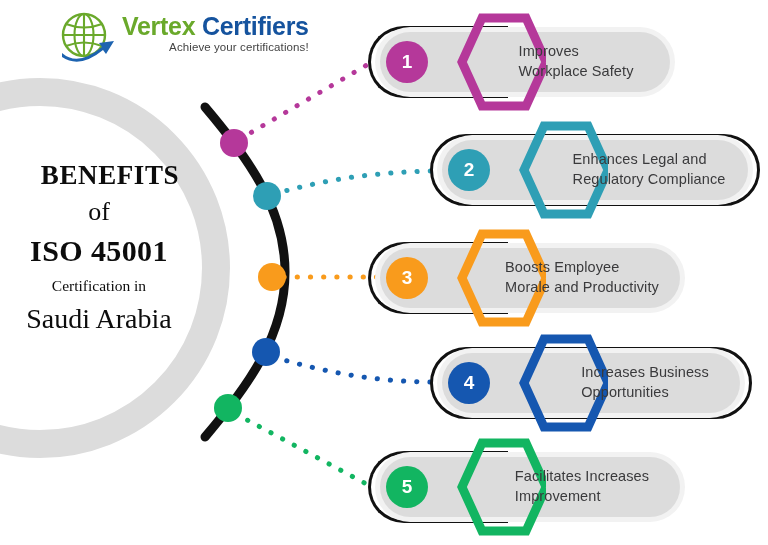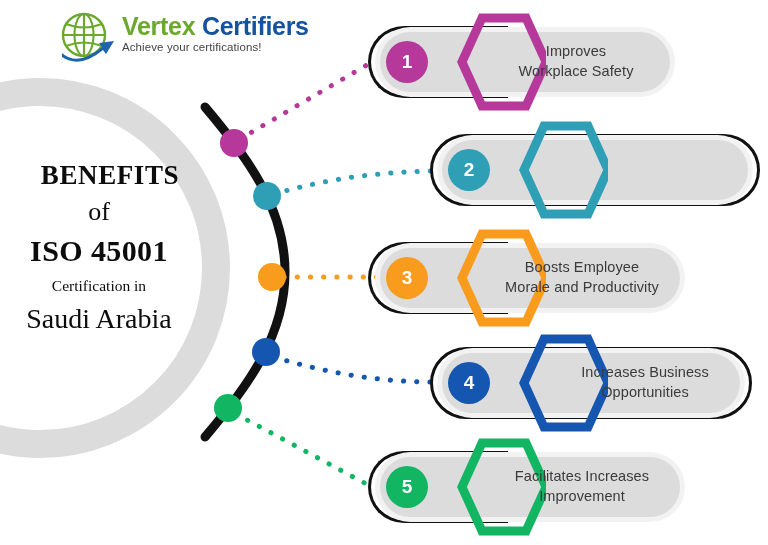--- a/index.html
+++ b/index.html
@@ -28,21 +28,21 @@
   .logo { position: absolute; left: 56px; top: 8px; width: 270px; height: 62px; }
   .logo-globe { position: absolute; left: 0; top: 2px; width: 62px; height: 58px; }
   .logo-text { position: absolute; left: 66px; top: 5px; }
   .logo-name {
     font-size: 25px; font-weight: bold; letter-spacing: -0.3px;
     white-space: nowrap; line-height: 1.05;
   }
   .logo-vertex { color: #6aa92b; }
   .logo-certifiers { color: #15539e; }
   .logo-tagline {
-    font-size: 11.5px; color: #444; margin-top: 2px; letter-spacing: 0.1px;
+    font-size: 11.5px; color: #444; margin-top: 2px; letter-spacing: 0.1px; text-align: right;
   }
 
   
   .title-block {
     position: absolute; left: 0px; top: 160px; width: 198px;
     text-align: center;
     font-family: "Liberation Serif", serif;
     color: #0c0c0c;
   }
   .t-benefits { font-size: 27px; font-weight: bold; letter-spacing: 0.6px; margin-left: 22px; }
@@ -72,21 +72,21 @@
   .row .numcircle {
     position: absolute; top: 29px;
     width: 42px; height: 42px; border-radius: 50%;
     display: flex; align-items: center; justify-content: center;
     color: #ffffff; font-size: 19px; font-weight: bold;
   }
   .row .hexwrap { position: absolute; top: 0; width: 92px; height: 100px; }
   .row .label {
     position: absolute; top: 0; height: 100px;
     display: flex; align-items: center; justify-content: center;
-    text-align: center;
+    text-align: left;
     font-size: 14.5px; line-height: 1.35; color: #3a3a3c;
     letter-spacing: 0.1px;
   }
 </style>
 </head>
 <body>
 
 <div id="canvas">
 
   <div class="grey-ring"></div>
@@ -148,20 +148,24 @@
     </div>
   </div>
 
   <div class="row" style="left:430px; top:120px; width:330px;">
     <div class="outline" style="left:0; width:330px;"></div>
     <div class="pill" style="left:12px; width:306px;"></div>
     <div class="numcircle" style="left:18px; background:#2E9FB5;">2</div>
     <svg class="hexwrap" style="left:86px;" viewBox="0 0 92 100">
       <polygon points="28,6 72,6 92,50 72,94 28,94 8,50" fill="none" stroke="#2E9FB5" stroke-width="9" stroke-linejoin="miter"></polygon>
     </svg>
+    <div class="label" style="left:116px; width:206px;">
+      <span><span>Enhances Legal and</span><br>
+      <span>Regulatory Compliance</span></span>
+    </div>
   </div>
 
   <div class="row" style="left:368px; top:228px; width:312px;">
     <div class="outline open-right" style="left:0; width:140px;"></div>
     <div class="pill" style="left:12px; width:300px;"></div>
     <div class="numcircle" style="left:18px; background:#F99B1C;">3</div>
     <svg class="hexwrap" style="left:86px;" viewBox="0 0 92 100">
       <polygon points="28,6 72,6 92,50 72,94 28,94 8,50" fill="none" stroke="#F99B1C" stroke-width="9" stroke-linejoin="miter"></polygon>
     </svg>
     <div class="label" style="left:116px; width:196px;">

